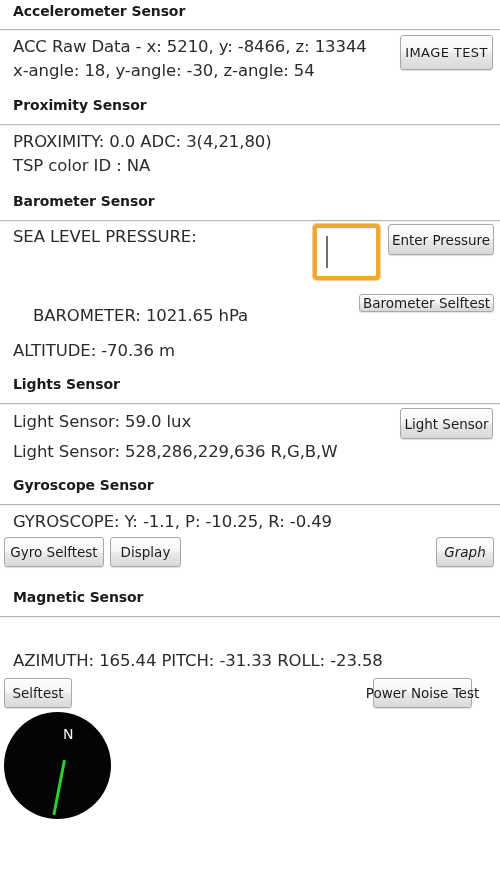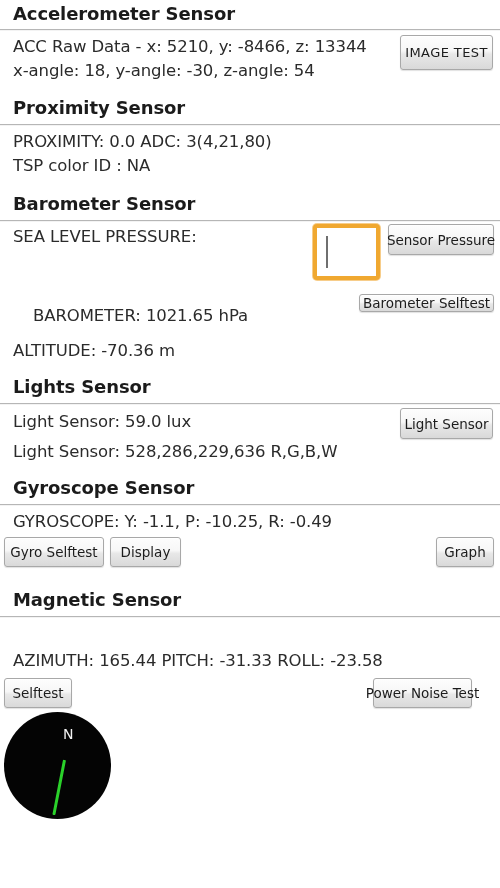--- a/index.html
+++ b/index.html
@@ -19,21 +19,21 @@
     position: relative;
     width: 500px;
     height: 888px;
     background: #ffffff;
   }
 
   
   .section-header {
     position: absolute;
     left: 13px;
-    font-size: 18px;
+    font-size: 14px;
     font-weight: bold;
     letter-spacing: -0.1px;
     color: #1b1b1b;
     white-space: nowrap;
   }
   .divider {
     position: absolute;
     left: 0;
     width: 500px;
     height: 1px;
@@ -142,21 +142,21 @@
 
   <div class="section-header" style="top:193px;">Barometer Sensor</div>
   <div class="divider" style="top:220px;"></div>
 
   <div class="row-text" style="top:227px;">SEA LEVEL PRESSURE:</div>
 
   <div class="edit-box" style="left:313px; top:224px; width:67px; height:56px;">
     <div class="caret" style="left:9px; top:8px; height:32px;"></div>
   </div>
 
-  <div class="btn" style="left:388px; top:224px; width:106px; height:31px;">Sensor Pressure</div>
+  <div class="btn" style="left:388px; top:224px; width:106px; height:31px;">Enter Pressure</div>
 
   <div class="row-text" style="top:306px;margin-left:20px;">BAROMETER: 1021.65 hPa</div>
 
   <div class="btn" style="left:359px; top:294px; width:135px; height:18px;">Barometer Selftest</div>
 
   <div class="row-text" style="top:341px;">ALTITUDE: -70.36 m</div>
 
   <div class="section-header" style="top:376px;">Lights Sensor</div>
   <div class="divider" style="top:403px;"></div>
 
@@ -165,21 +165,21 @@
 
   <div class="btn" style="left:400px; top:408px; width:93px; height:31px;">Light Sensor</div>
 
   <div class="section-header" style="top:477px;">Gyroscope Sensor</div>
   <div class="divider" style="top:504px;"></div>
 
   <div class="row-text" style="top:512px;">GYROSCOPE: Y: -1.1, P: -10.25, R: -0.49</div>
 
   <div class="btn" style="left:4px; top:537px; width:100px; height:30px;">Gyro Selftest</div>
   <div class="btn" style="left:110px; top:537px; width:71px; height:30px;">Display</div>
-  <div class="btn" style="left:436px; top:537px; width:58px; height:30px;">Graph</div>
+  <div class="btn" style="left:436px; top:537px; width:58px; height:30px;font-style:italic;">Graph</div>
 
   <div class="section-header" style="top:589px;">Magnetic Sensor</div>
   <div class="divider" style="top:616px;"></div>
 
   <div class="row-text" style="top:651px;">AZIMUTH: 165.44   PITCH: -31.33   ROLL: -23.58</div>
 
   <div class="btn" style="left:4px; top:678px; width:68px; height:30px;">Selftest</div>
   <div class="btn" style="left:373px; top:678px; width:99px; height:30px;">Power Noise Test</div>
 
   <div class="compass" style="left:4px; top:712px; width:107px; height:107px;">

